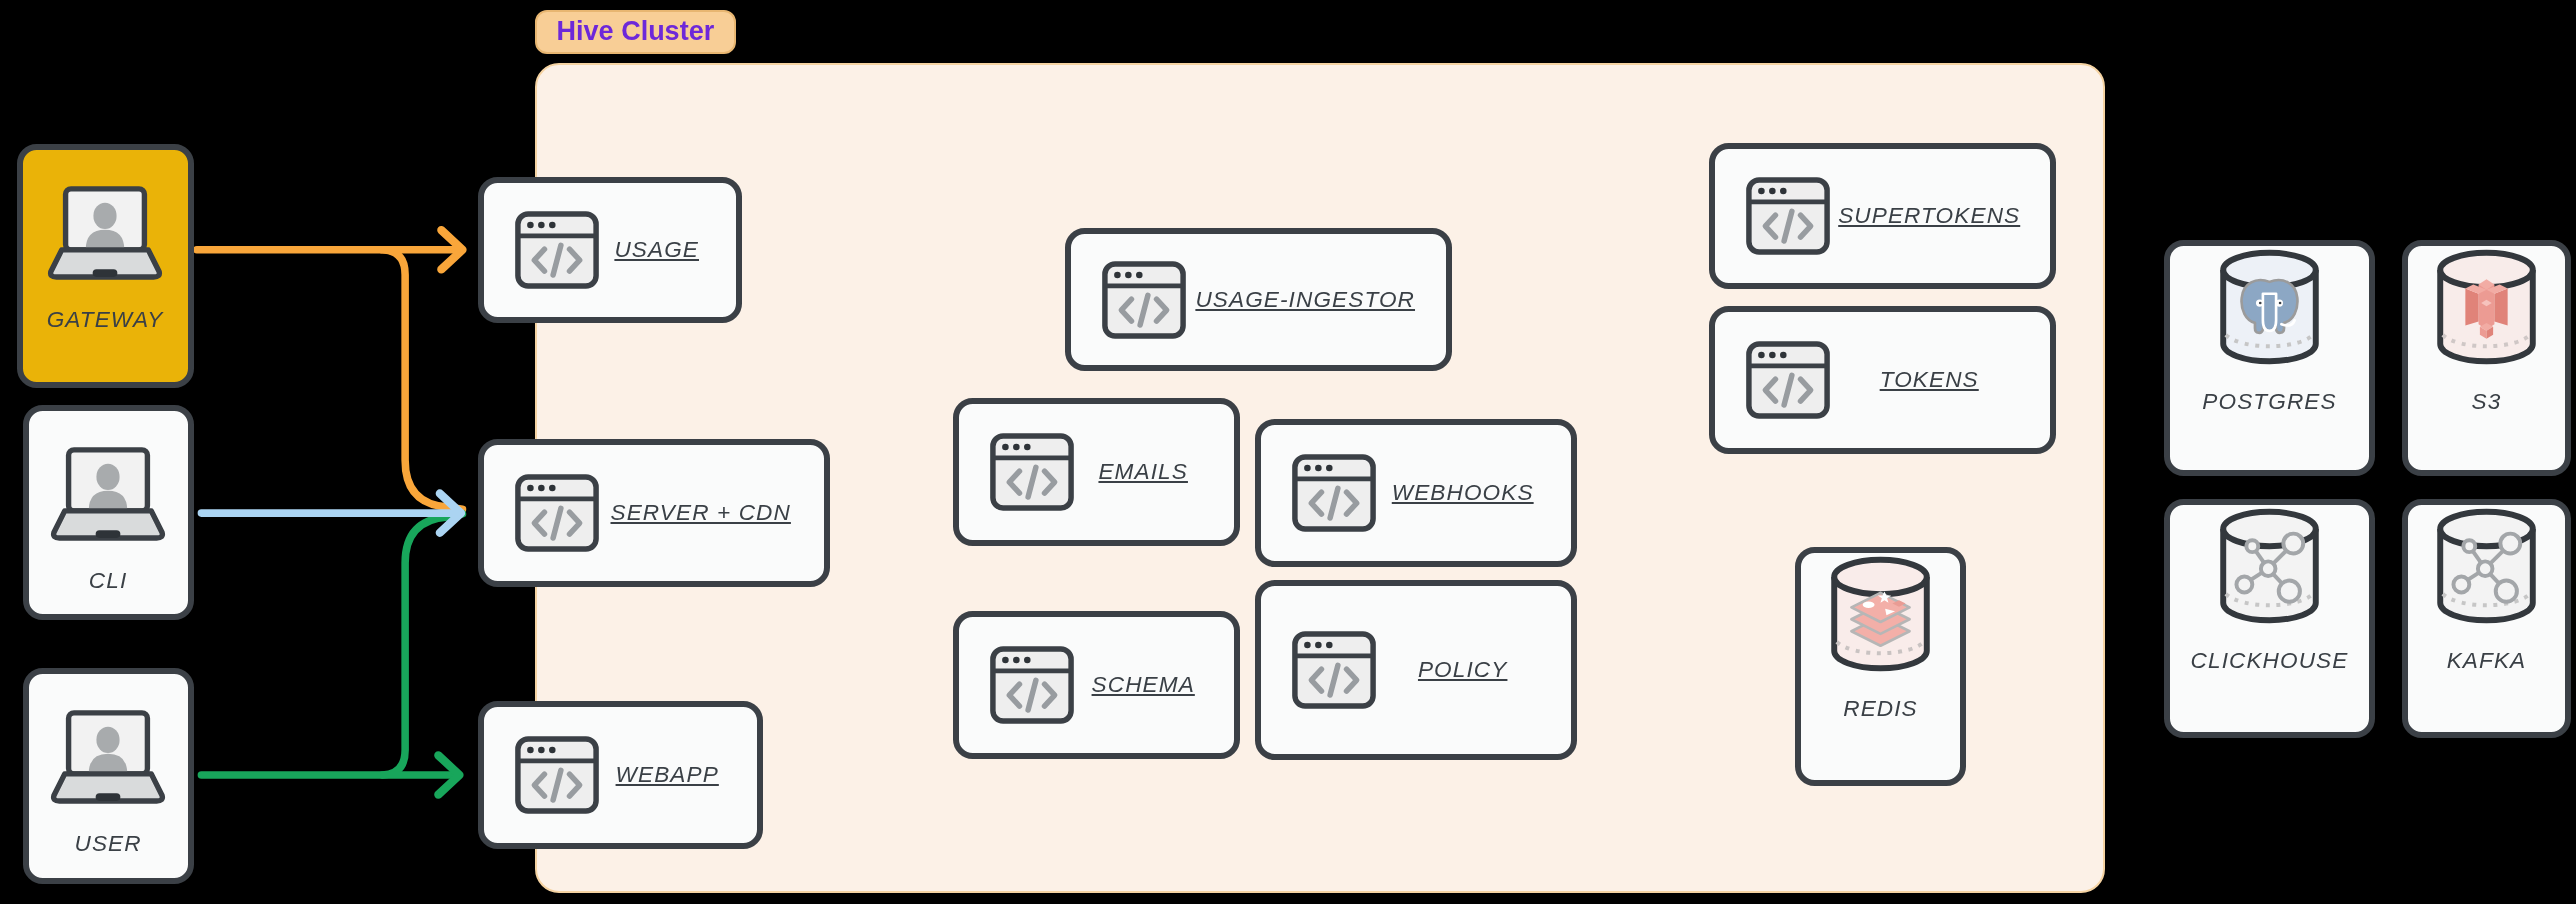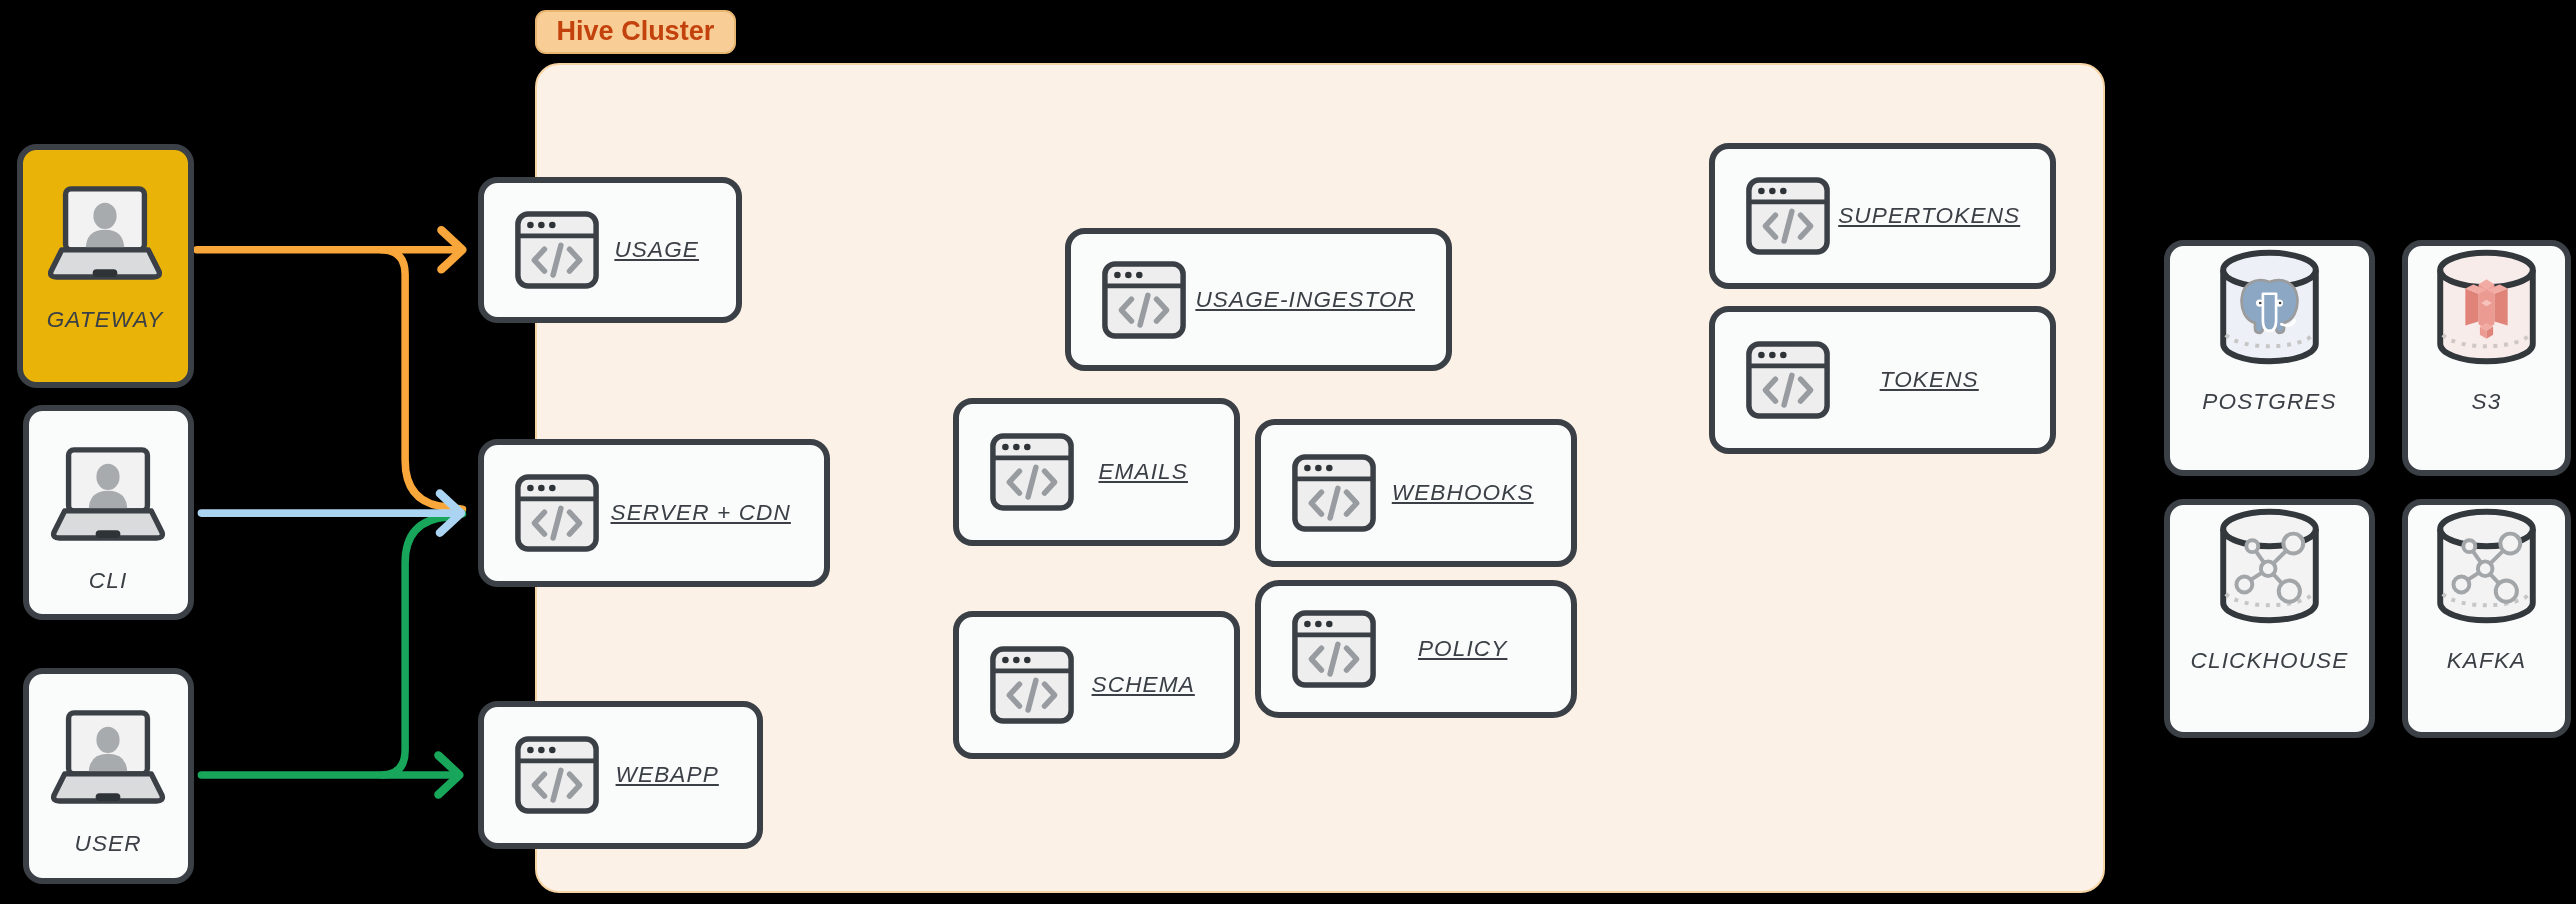--- a/index.html
+++ b/index.html
@@ -120,21 +120,21 @@
           <circle cx="120" cy="130" r="16"></circle>
         <circle cx="88" cy="96" r="11"></circle>
       </g>
     </symbol>
   </defs>
 </svg>
 
 <div id="canvas" style="background: rgb(0, 0, 0);">
 
   <div id="cluster" style="background: rgb(252, 241, 231); border-color: rgb(245, 211, 162);"></div>
-  <div id="cluster-pill" style="background: rgb(248, 206, 150); border-color: rgb(232, 182, 113); color: #c2410c; border-radius: 11px;">Hive Cluster</div>
+  <div id="cluster-pill" style="background: rgb(248, 206, 150); border-color: rgb(232, 182, 113); color: #6d28d9;">Hive Cluster</div>
 
   <svg id="arrows" viewBox="0 0 3412 1198">
 
     <path d="M506,331 Q536,332 536,364 L536,610 Q536,668 592,672 L612,675" stroke-width="10" stroke="#F9A63A"></path>
 
     <path d="M506,1027 Q536,1026 536,994 L536,746 Q536,689 592,685 L612,681" stroke-width="10" stroke="#18A65B"></path>
 
     <path d="M260,331 L610,331" stroke-width="10" stroke="#F9A63A"></path>
     <path d="M584,305 L612,331 L584,357" stroke-width="11" stroke="#F9A63A"></path>
 
@@ -198,38 +198,44 @@
         <use href="#code-window-icon"></use>
       </svg>
       <span class="label">WEBHOOKS</span>
     </div>
     <div class="node service" style="left: 953px; top: 580px; width: 287px; height: 148px; background: rgb(250, 251, 251); border-color: rgb(59, 64, 70); margin-top: 31px;">
       <svg class="icon" viewBox="0 0 110 102">
         <use href="#code-window-icon"></use>
       </svg>
       <span class="label">SCHEMA</span>
     </div>
-    <div class="node service" style="left: 1255px; top: 580px; width: 322px; height: 138px; background: rgb(250, 251, 251); border-color: rgb(59, 64, 70); border-radius: 24px;">
+    <div class="node service" style="left: 1255px; top: 580px; width: 322px; height: 180px; background: rgb(250, 251, 251); border-color: rgb(59, 64, 70);">
       <svg class="icon" viewBox="0 0 110 102">
         <use href="#code-window-icon"></use>
       </svg>
       <span class="label">POLICY</span>
     </div>
     <div class="node service" style="left: 1709px; top: 143px; width: 347px; height: 146px; background: rgb(250, 251, 251); border-color: rgb(59, 64, 70);">
       <svg class="icon" viewBox="0 0 110 102">
         <use href="#code-window-icon"></use>
       </svg>
       <span class="label">SUPERTOKENS</span>
     </div>
     <div class="node service" style="left: 1709px; top: 306px; width: 347px; height: 148px; background: rgb(250, 251, 251); border-color: rgb(59, 64, 70);">
       <svg class="icon" viewBox="0 0 110 102">
         <use href="#code-window-icon"></use>
       </svg>
       <span class="label">TOKENS</span>
     </div>
+    <div class="node datastore" style="left: 1795px; top: 547px; width: 171px; height: 239px; background: rgb(250, 251, 251); border-color: rgb(59, 64, 70);">
+      <svg class="icon" viewBox="0 0 180 190">
+        <use href="#redis-db-icon"></use>
+      </svg>
+      <span class="label">REDIS</span>
+    </div>
     <div class="node datastore" style="left: 2164px; top: 240px; width: 211px; height: 236px; background: rgb(250, 251, 251); border-color: rgb(59, 64, 70);">
       <svg class="icon" viewBox="0 0 180 190">
         <use href="#postgres-db-icon"></use>
       </svg>
       <span class="label">POSTGRES</span>
     </div>
     <div class="node datastore" style="left: 2402px; top: 240px; width: 169px; height: 236px; background: rgb(250, 251, 251); border-color: rgb(59, 64, 70);">
       <svg class="icon" viewBox="0 0 180 190">
         <use href="#s3-db-icon"></use>
       </svg>

